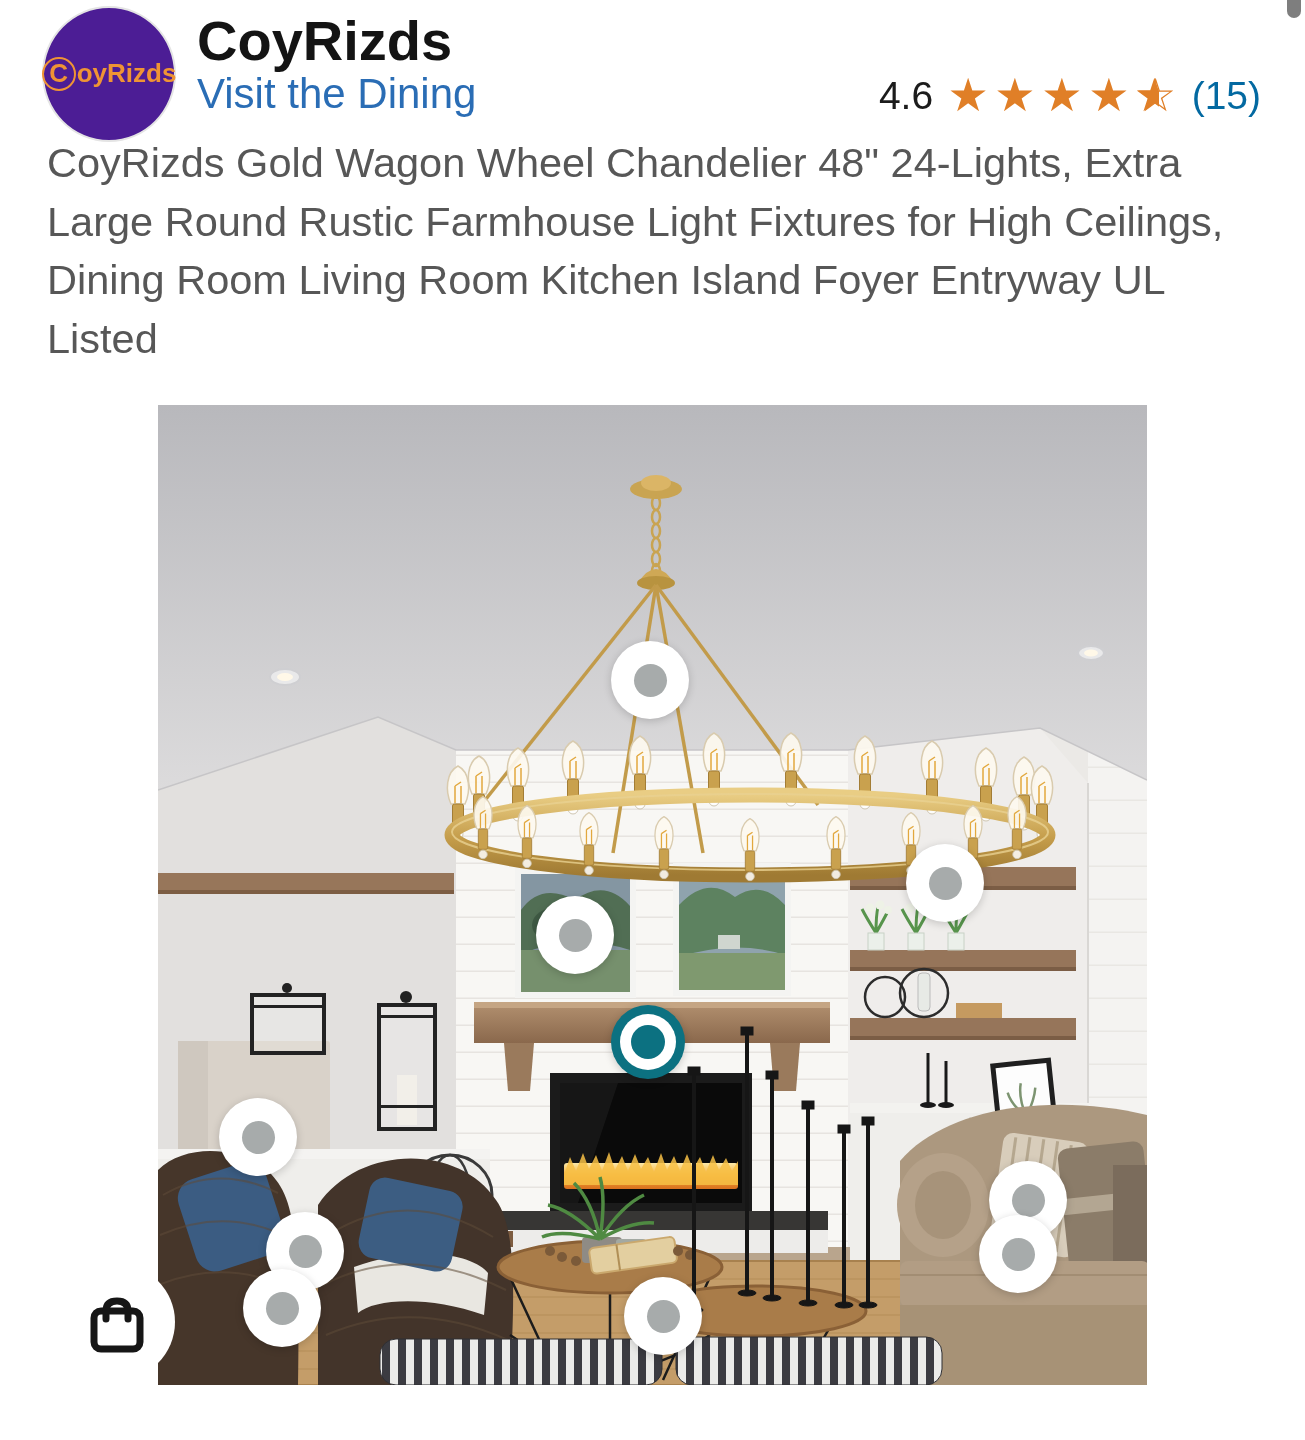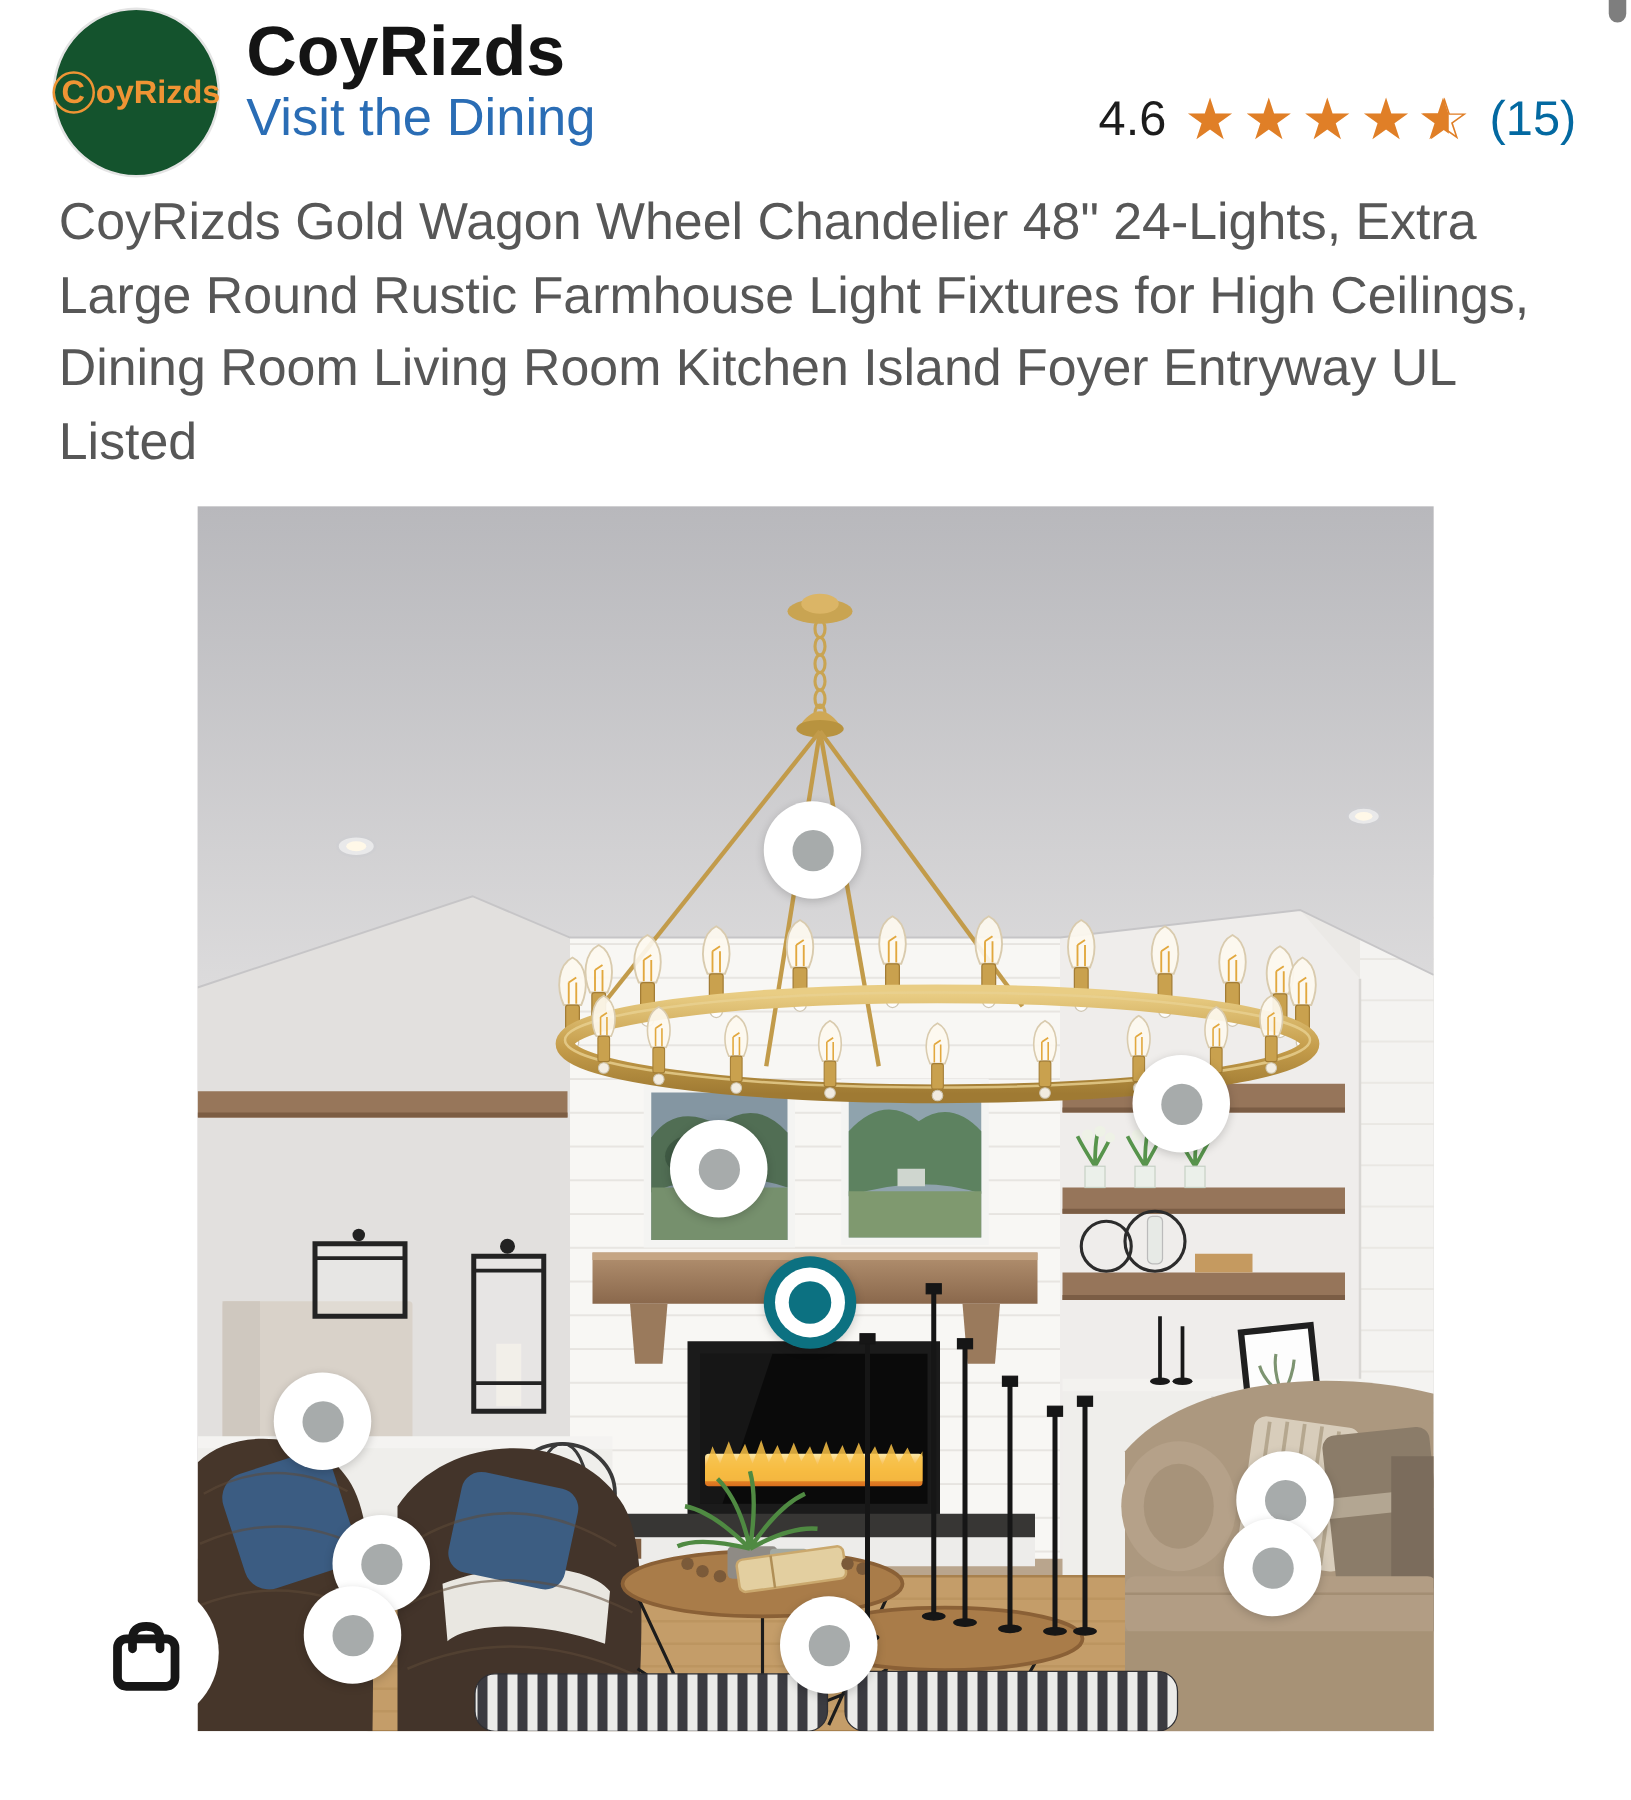--- a/index.html
+++ b/index.html
@@ -5,35 +5,35 @@
   html,body{margin:0;padding:0}
   body{width:1305px;height:1440px;position:relative;background:#fff;
        font-family:"Liberation Sans",sans-serif;overflow:hidden}
 
   
   .scroll-thumb{position:absolute;top:-8px;right:4px;width:14px;height:26px;
     border-radius:8px;background:#7e7e7e;z-index:50}
 
   
   .logo{position:absolute;left:42px;top:6px;width:130px;height:132px;border:2px solid #e4e4e4;
-    border-radius:50%;background:#14532d;display:flex;align-items:center;justify-content:center}
+    border-radius:50%;background:#4c1d95;display:flex;align-items:center;justify-content:center}
   .logo-text{color:#ef9434;font-size:26px;font-weight:bold;white-space:nowrap}
   .logo-text .ring{display:inline-block;border:2px solid #ef9434;border-radius:50%;
     width:30px;height:30px;line-height:28px;text-align:center;margin-right:1px}
   .brand{position:absolute;left:197px;top:8px;font-size:56px;font-weight:bold;color:#141414}
   .visit{position:absolute;left:197px;top:70px;font-size:42px;color:#2a6db5;text-decoration:none;cursor:pointer}
   .rating{position:absolute;top:72px;right:44px;display:flex;align-items:center;gap:12px;line-height:1}
   .score{font-size:39px;color:#1c1c1c}
   .stars{display:flex;color:#e07f27;font-size:46px;letter-spacing:1px}
   .star{position:relative;display:inline-block;width:1.02em;text-align:center}
   .star .sf{position:absolute;left:1px;top:0;width:54%;overflow:hidden;color:#e07f27}
   .count{font-size:39px;color:#0369a1;cursor:pointer}
 
   
-  .title{position:absolute;left:47px;top:148px;width:1218px;margin:0;
+  .title{position:absolute;left:47px;top:134px;width:1218px;margin:0;
     font-size:41.5px;line-height:58.5px;font-weight:400;color:#575757}
 
   
   .photo{position:absolute;left:158px;top:405px;width:989px;height:980px;background:#d9d8d9;overflow:hidden}
   .photo svg{display:block}
   .marker{position:absolute;width:78px;height:78px;border-radius:50%;background:#fff;
     box-shadow:0 2px 8px rgba(0,0,0,.18);cursor:pointer}
   .marker::after{content:"";position:absolute;left:50%;top:50%;width:33px;height:33px;margin:-16.5px 0 0 -16.5px;
     border-radius:50%;background:#a7abab}
   .marker.selected{width:74px;height:74px;background:#0c7181}

